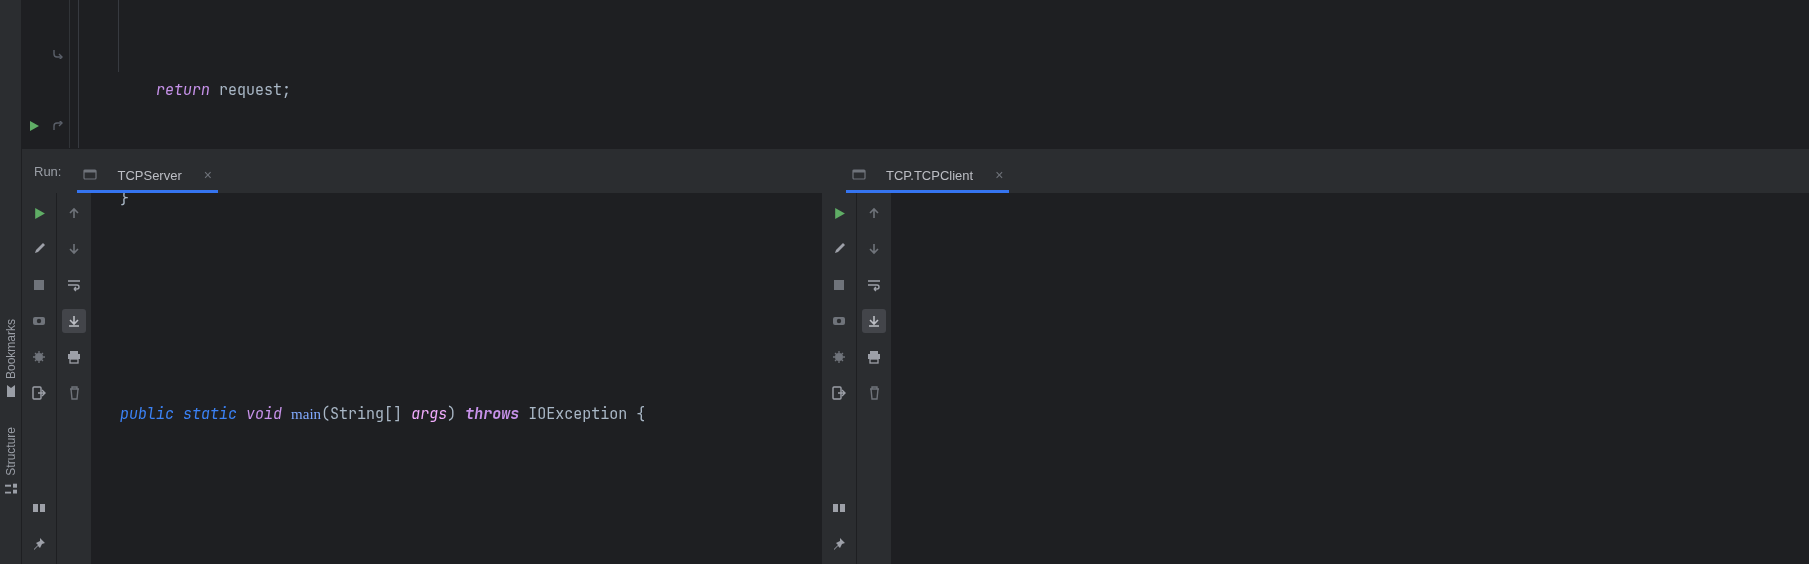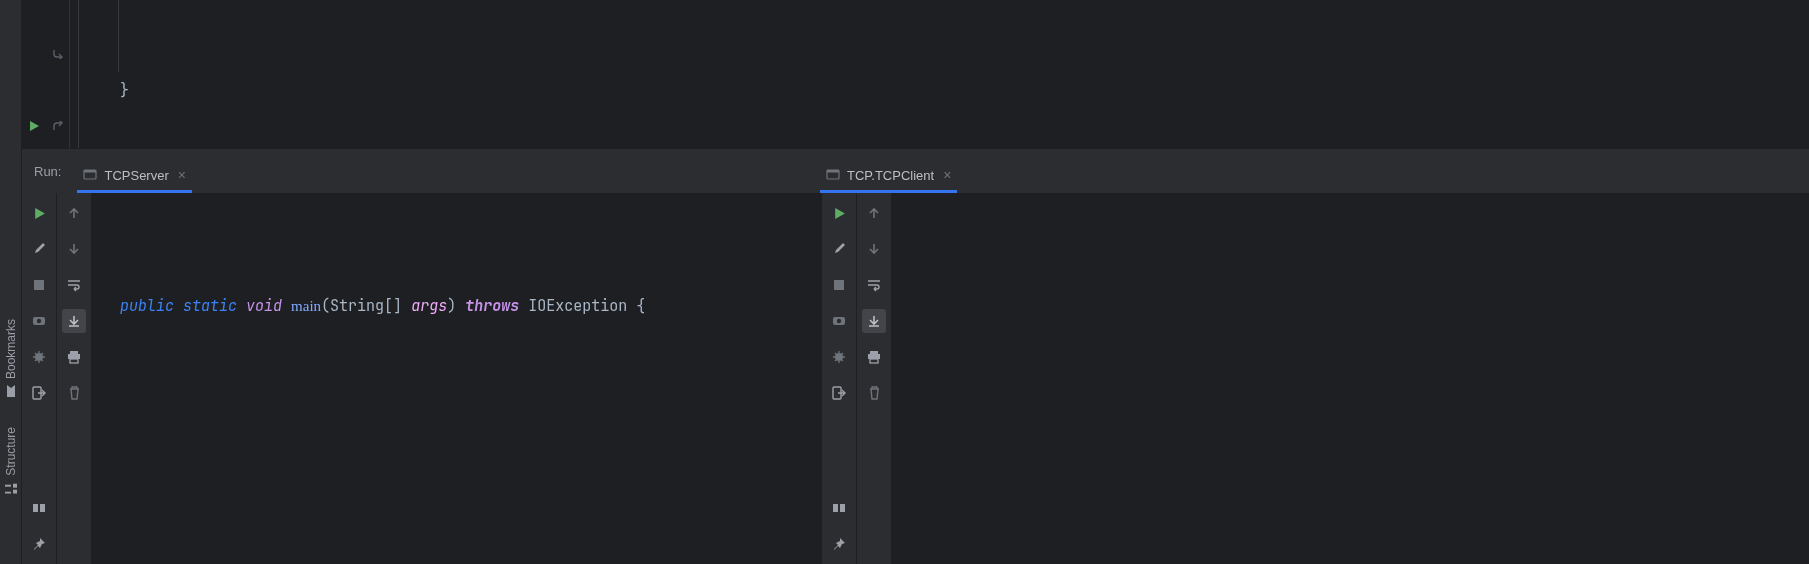--- a/index.html
+++ b/index.html
@@ -119,21 +119,21 @@
   }
   .run-label {
     padding: 0 12px;
     display: flex;
     align-items: center;
     color: #9a9ea6;
   }
   .tab {
     display: flex;
     align-items: center;
-    gap: 7px;
+    gap: 20px;
     padding: 18px 10px;
     color: #bcbec4;
     cursor: pointer;
     position: relative;
     margin-top: 8px;
   }
   .tab.active::after {
     content: "";
     position: absolute;
     left: 4px; right: 4px; bottom: 0;
@@ -234,20 +234,21 @@
             <path d="M1 9V5a3 3 0 0 1 3-3h5" stroke="#5a5f69" fill="none" stroke-width="1.4"></path>
             <path d="M6 -1l3 3-3 3" transform="translate(0,0)" stroke="#5a5f69" fill="none" stroke-width="1.4"></path>
           </svg>
       </div>
     </div>
     <div class="indent-guides">
       <div class="guide" style="left:8px"></div>
       <div class="guide" style="left:48px; height:72px"></div>
     </div>
     <div class="code-col">
+      <div class="code-line">    <span class="kw-return">return</span> <span class="ident">request</span><span class="punct">;</span></div>
       <div class="code-line"><span class="curly">}</span></div>
       <div class="code-line"></div>
       <div class="code-line"><span class="kw-mod">public</span> <span class="kw-mod">static</span> <span class="kw-void">void</span> <span class="fn">main</span><span class="punct">(</span><span class="type">String[]</span> <span class="param">args</span><span class="punct">)</span> <span class="kw-throws">throws</span> <span class="exc">IOException</span> <span class="curly">{</span></div>
     </div>
   </div>
 
   <div class="run-panel">
     <div class="run-tabs">
       <div class="run-label">Run:</div>
 

